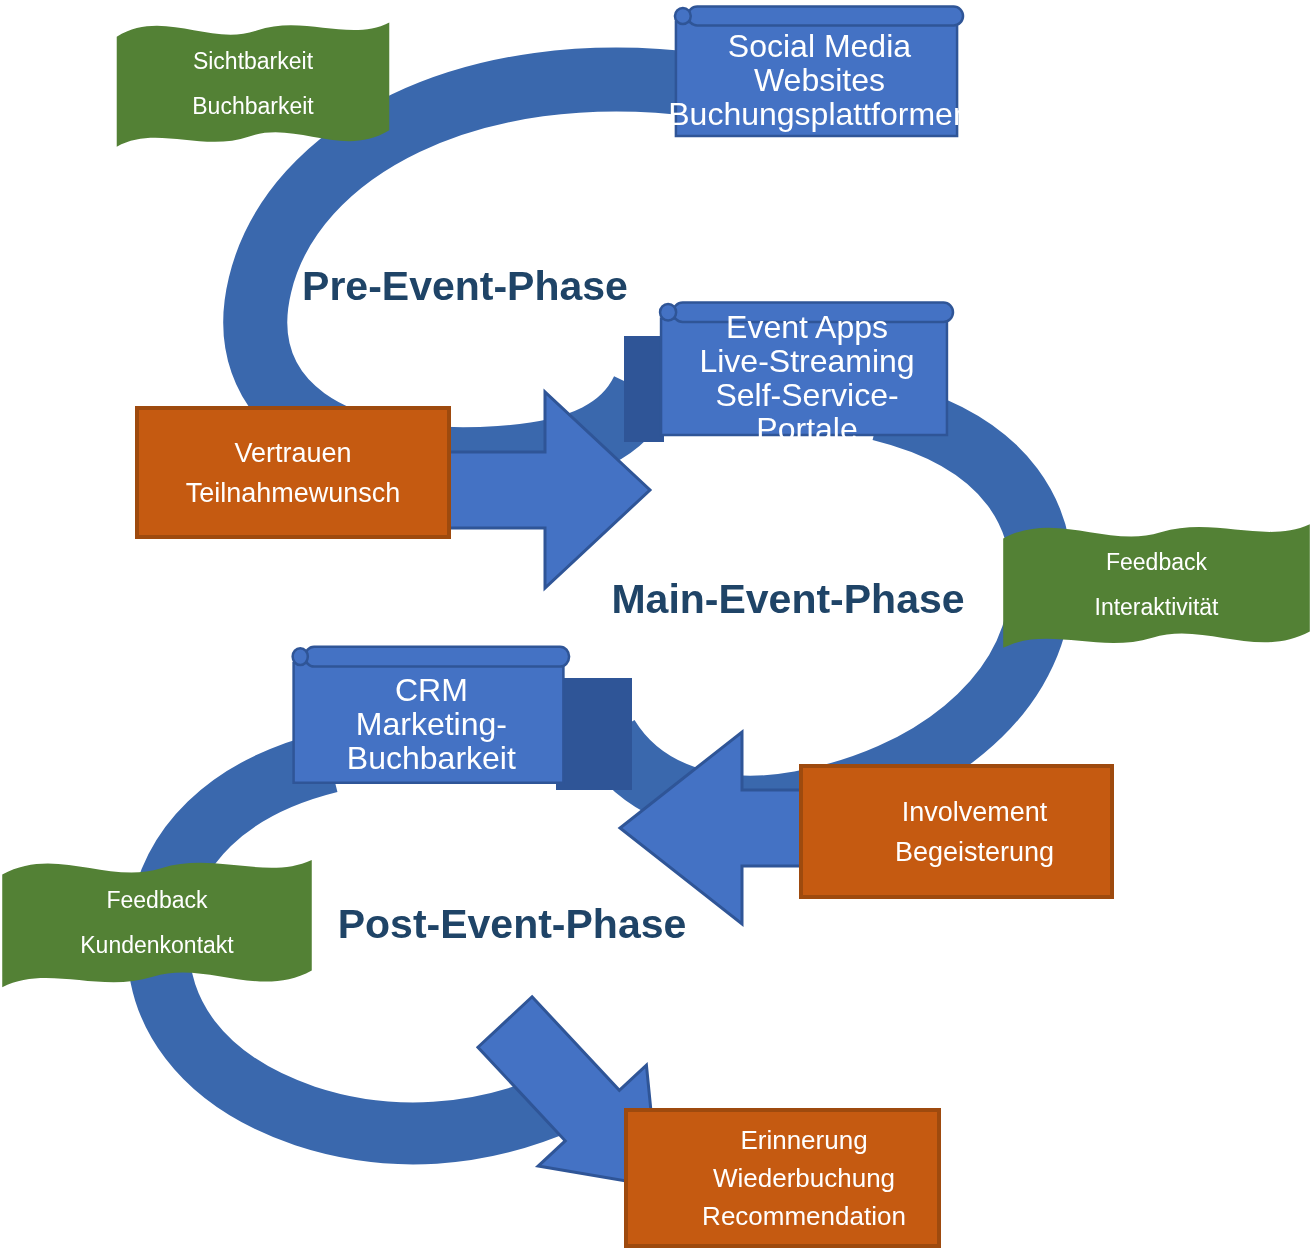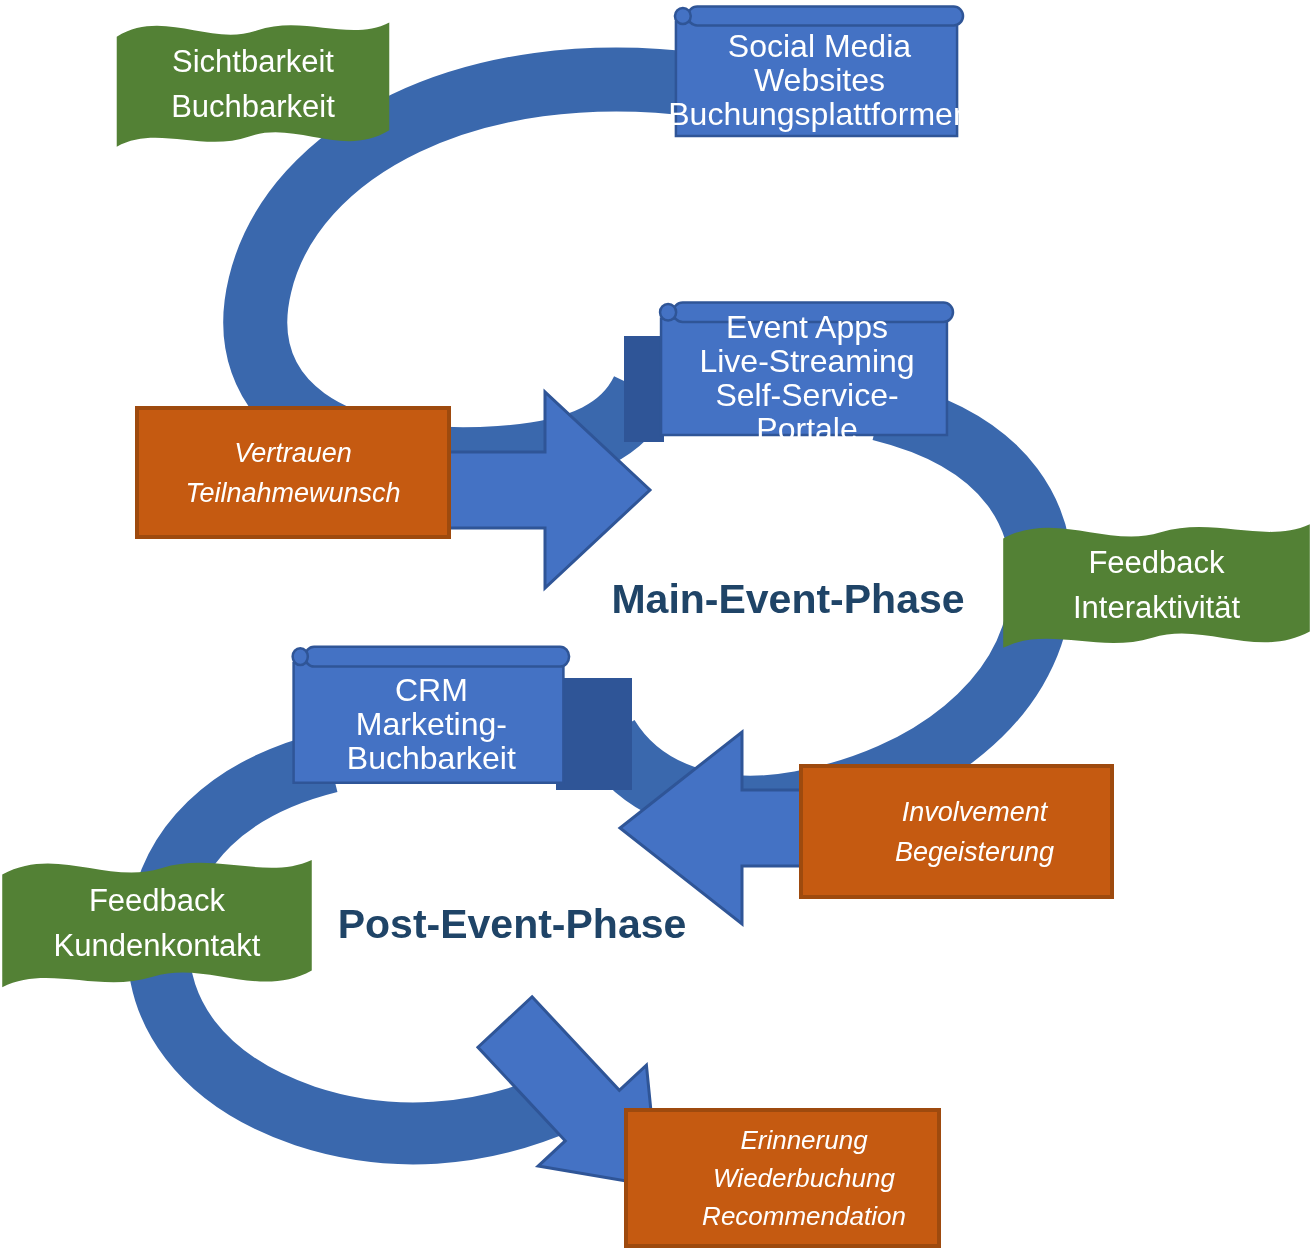--- a/index.html
+++ b/index.html
@@ -31,39 +31,39 @@
     color:var(--navy);font-weight:700;font-size:41px;
     text-align:center;white-space:nowrap;
   }
 
   .banner{position:absolute;z-index:2;}
   .banner svg{position:absolute;left:0;top:0;width:100%;height:100%;}
   .banner-shape{fill:var(--green);}
   .banner-text{
     position:absolute;inset:0;z-index:1;
     display:flex;align-items:center;justify-content:center;
-    color:var(--text-light);font-size:31px;line-height:45px;
+    color:var(--text-light);font-size:23px;line-height:45px;
   }
 
   .scroll{position:absolute;z-index:2;}
   .scroll svg{position:absolute;left:0;top:0;width:100%;height:100%;}
   .scroll-part{fill:var(--blue-fill);stroke:var(--blue-dark);stroke-width:2.5;}
   .scroll-text{
     position:absolute;left:4%;right:2%;top:16%;bottom:3%;z-index:1;
     display:flex;align-items:center;justify-content:center;
     color:var(--text-light);font-size:32px;line-height:34px;
   }
 
   .outcome-box{
     position:absolute;z-index:2;
     background:var(--orange);
     border:4px solid var(--orange-dark);
     box-sizing:border-box;
     display:flex;align-items:center;justify-content:center;
-    color:var(--text-light);font-size:27px;line-height:40px;font-style:italic;
+    color:var(--text-light);font-size:27px;line-height:40px;
   }
   .outcome-box.three-lines{line-height:38px;font-size:26px;}
 </style>
 </head>
 <body>
 
 <div id="canvas">
 
   <svg id="flow-svg" width="1314" height="1249" viewBox="0 0 1314 1249">
 
@@ -139,18 +139,19 @@
   <div class="outcome-box multiline" style="left:135px;top:406px;width:316px;height:133px;">Vertrauen
 Teilnahmewunsch</div>
 
   <div class="outcome-box multiline" style="left:799px;top:764px;width:315px;height:135px;padding-left:36px;">Involvement
 Begeisterung</div>
 
   <div class="outcome-box multiline three-lines" style="left:624px;top:1108px;width:317px;height:140px;padding-left:43px;">Erinnerung
 Wiederbuchung
 Recommendation</div>
 
+  <div class="phase-label" style="left:290px;top:263px;width:350px;">Pre-Event-Phase</div>
 
   <div class="phase-label" style="left:593px;top:576px;width:390px;">Main-Event-Phase</div>
 
   <div class="phase-label" style="left:328px;top:901px;width:368px;">Post-Event-Phase</div>
 
 </div>
 
 </body></html>

